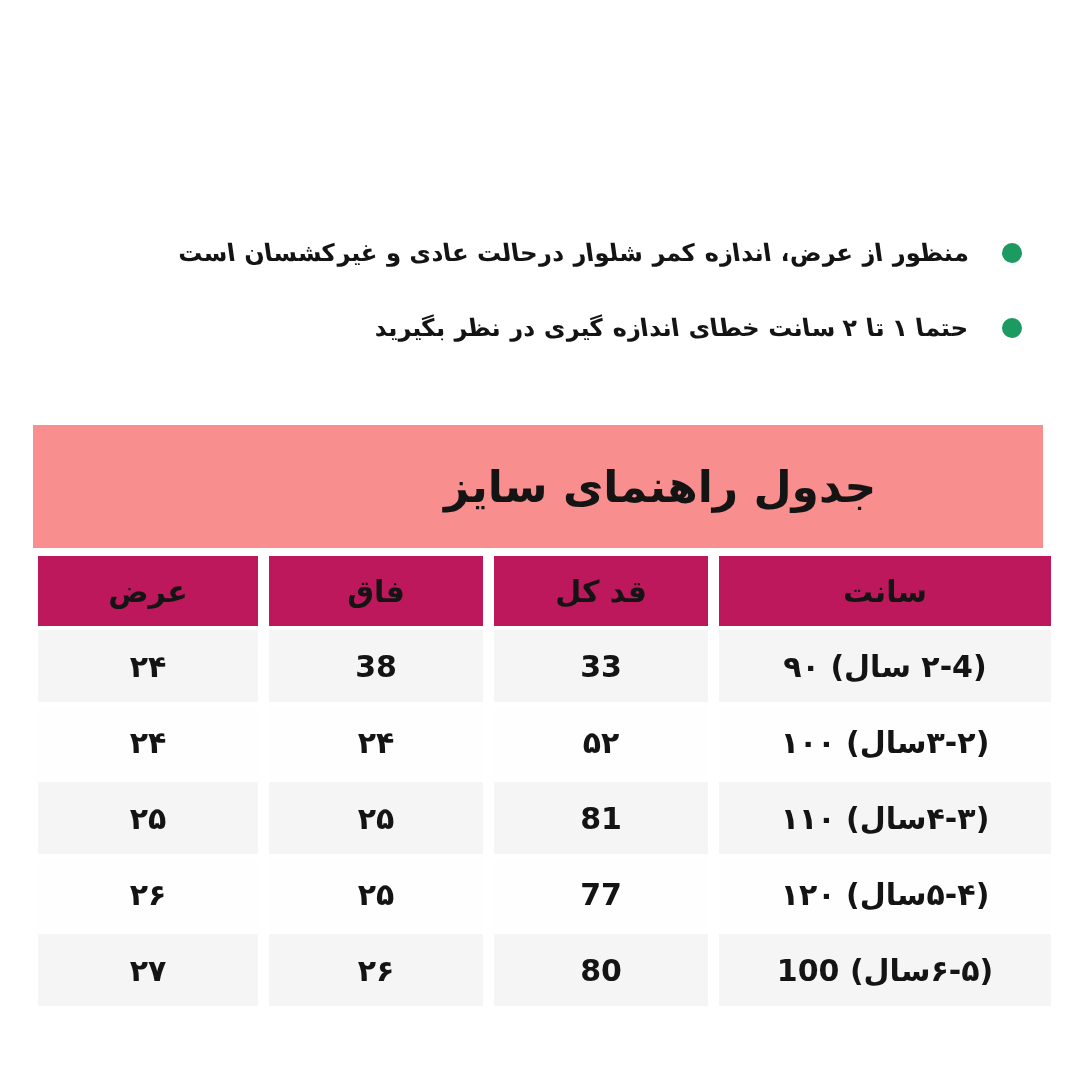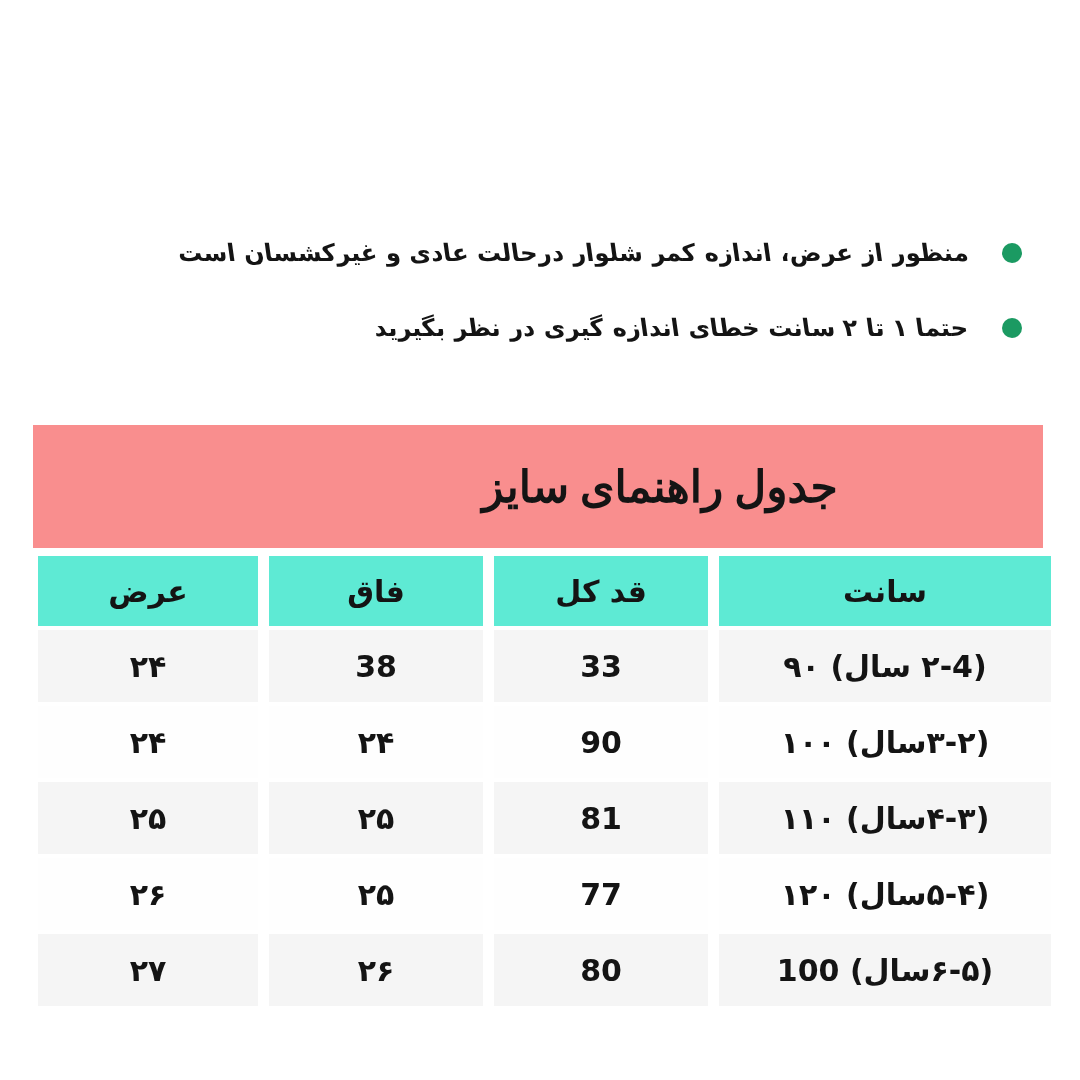--- a/index.html
+++ b/index.html
@@ -28,38 +28,38 @@
   }
   
   .banner{
     position:absolute;left:33px;top:425px;width:1010px;height:123px;
     background:#f98e8e;
     display:flex;align-items:center;direction:rtl;
   }
   .banner-title{
     display:block;width:100%;box-sizing:border-box;
     padding-left:244px;text-align:center;
-    font-size:44px;font-weight:bold;color:#141414;white-space:nowrap;font-family:Liberation Serif, serif;
+    font-size:44px;font-weight:bold;color:#141414;white-space:nowrap;
   }
   
   .grid{
     position:absolute;left:38px;top:556px;width:1013px;
     display:grid;direction:rtl;
     grid-template-columns:332px 214px 214px 220px; 
     grid-template-rows:70px repeat(5,72px);
     gap:4px 11px;
     background:#ffffff;
   }
   .hrow,.row{display:contents;}
   .cell{
     display:flex;align-items:center;justify-content:center;
     font-size:30px;font-weight:bold;color:#141414;
     white-space:nowrap;
   }
-  .hrow .cell{background:#5eead4;}
+  .hrow .cell{background:#be185d;}
   .r-odd  .cell{background:#f5f5f5;}
   .r-even .cell{background:#fefefe;}
 </style>
 </head>
 <body>
 
 <div class="note-row n1">
   <span class="dot"></span>
   <span class="note-text">منظور از عرض، اندازه کمر شلوار درحالت عادی و غیرکشسان است</span>
 </div>
@@ -83,21 +83,21 @@
 
   <div class="row r-odd">
     <div class="cell">(۲-4 سال) ۹۰</div>
     <div class="cell">33</div>
     <div class="cell">38</div>
     <div class="cell">۲۴</div>
   </div>
 
   <div class="row r-even">
     <div class="cell">(۳-۲سال) ۱۰۰</div>
-    <div class="cell">90</div>
+    <div class="cell">۵۲</div>
     <div class="cell">۲۴</div>
     <div class="cell">۲۴</div>
   </div>
 
   <div class="row r-odd">
     <div class="cell">(۴-۳سال) ۱۱۰</div>
     <div class="cell">81</div>
     <div class="cell">۲۵</div>
     <div class="cell">۲۵</div>
   </div>

